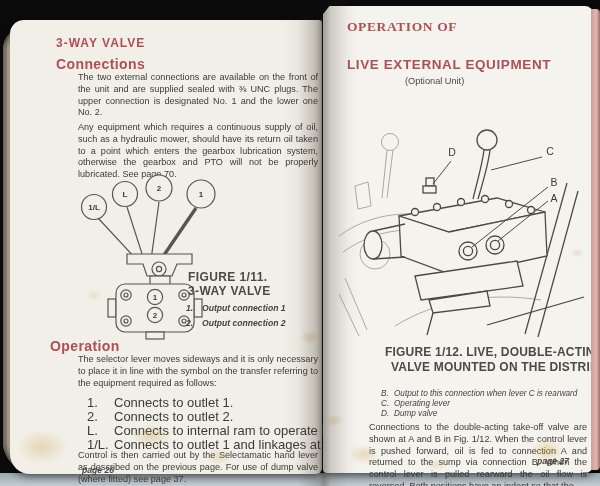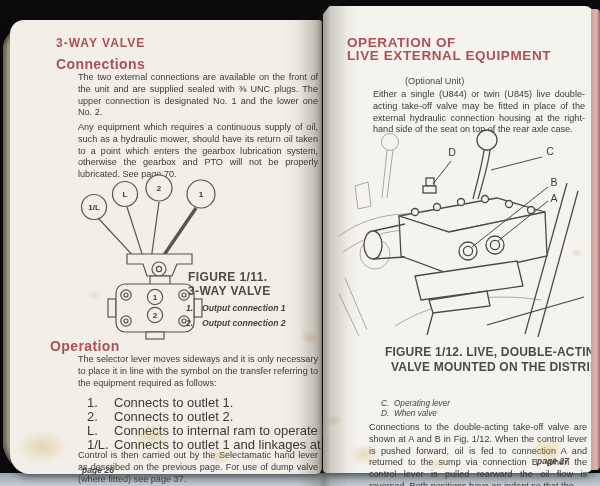--- a/index.html
+++ b/index.html
@@ -117,25 +117,24 @@
     <div class="op-row" style="left:77px;top:417px;"><span class="k">1/L.</span><span>Connects to outlet 1 and linkages at the same time.</span></div>
 
     <div class="body-txt" style="left:68px;top:430px;width:240px;font-weight:bold;font-weight:normal;">Control is then carried out by the Selectamatic hand lever as described on the previous page. For use of dump valve (where fitted) see page 37.</div>
 
     <div class="pageno" style="left:44px;top:445px;margin-left:28px;">page 26</div>
   </div>
 
   <div class="page page-right">
     <div class="page-shade-r"></div>
 
-    <div class="h1r red" style="left:24px;top:28px;">OPERATION OF</div>
-    <div class="h1r red" style="left:24px;top:41px;">LIVE EXTERNAL EQUIPMENT</div>
+    <div class="h1r red" style="left:24px;top:12px;font-family:Liberation Serif, serif;">OPERATION OF</div>
+    <div class="h1r red" style="left:24px;top:50px;">LIVE EXTERNAL EQUIPMENT</div>
 
     <div class="opt" style="left:52px;top:70px;padding-left:30px;">(Optional Unit)</div>
-    <div class="body-txt" style="left:50px;top:83px;width:212px;">Either a single (U844) or twin (U845) live double-acting take-off valve may be fitted in place of the external hydraulic connection housing at the right-hand side of the seat on top of the rear axle case.</div>
 
     <svg style="position:absolute;left:14px;top:122px;" width="252" height="214" viewBox="0 0 252 214">
 
       <g stroke="#aba9a2" stroke-width="1" fill="none">
         <circle cx="53" cy="14" r="8.5"></circle>
         <line x1="50" y1="22" x2="45" y2="70"></line>
         <line x1="56" y1="22" x2="50" y2="70"></line>
         <path d="M18,58 L31,54 L34,78 L21,81 Z"></path>
         <path d="M2,108 C 40,80 92,80 130,100"></path>
         <path d="M6,124 C 44,97 90,96 124,114"></path>
@@ -188,22 +187,23 @@
         <text x="115" y="28">D</text>
         <text x="213" y="27">C</text>
         <text x="217" y="58">B</text>
         <text x="217" y="74">A</text>
       </g>
     </svg>
 
     <div class="figcap" style="left:62px;top:339px;letter-spacing:.2px;">FIGURE 1/12.  LIVE, DOUBLE-ACTING, TAKE-OFF</div>
     <div class="figcap" style="left:68px;top:354px;letter-spacing:.2px;">VALVE MOUNTED ON THE DISTRIBUTOR BLOCK</div>
 
+    <div class="legend-r" style="left:58px;top:383px;"><span class="k">B.</span><span>Output to this connection when lever C is rearward</span></div>
     <div class="legend-r" style="left:58px;top:393px;"><span class="k">C.</span><span>Operating lever</span></div>
-    <div class="legend-r" style="left:58px;top:403px;"><span class="k">D.</span><span>When valve</span></div>
+    <div class="legend-r" style="left:58px;top:403px;"><span class="k">D.</span><span>Dump valve</span></div>
 
     <div class="body-txt" style="left:46px;top:416px;width:218px;">Connections to the double-acting take-off valve are shown at A and B in Fig. 1/12. When the control lever is pushed forward, oil is fed to connection A and returned to the sump via connection B. When the control lever is pulled rearward the oil flow is reversed. Both positions have an indent so that the</div>
 
     <div class="pageno" style="right:24px;top:450px;">page 27</div>
   </div>
 
   <div class="stain" style="left:130px;top:424px;width:42px;height:24px;background:radial-gradient(ellipse,rgba(196,160,80,.30),rgba(196,160,80,0) 70%);"></div>
   <div class="stain" style="left:205px;top:448px;width:28px;height:17px;background:radial-gradient(ellipse,rgba(196,160,80,.26),rgba(196,160,80,0) 70%);"></div>
   <div class="stain" style="left:300px;top:330px;width:20px;height:15px;background:radial-gradient(ellipse,rgba(190,150,70,.30),rgba(190,150,70,0) 70%);"></div>
   <div class="stain" style="left:325px;top:414px;width:18px;height:13px;background:radial-gradient(ellipse,rgba(190,150,70,.28),rgba(190,150,70,0) 70%);"></div>

